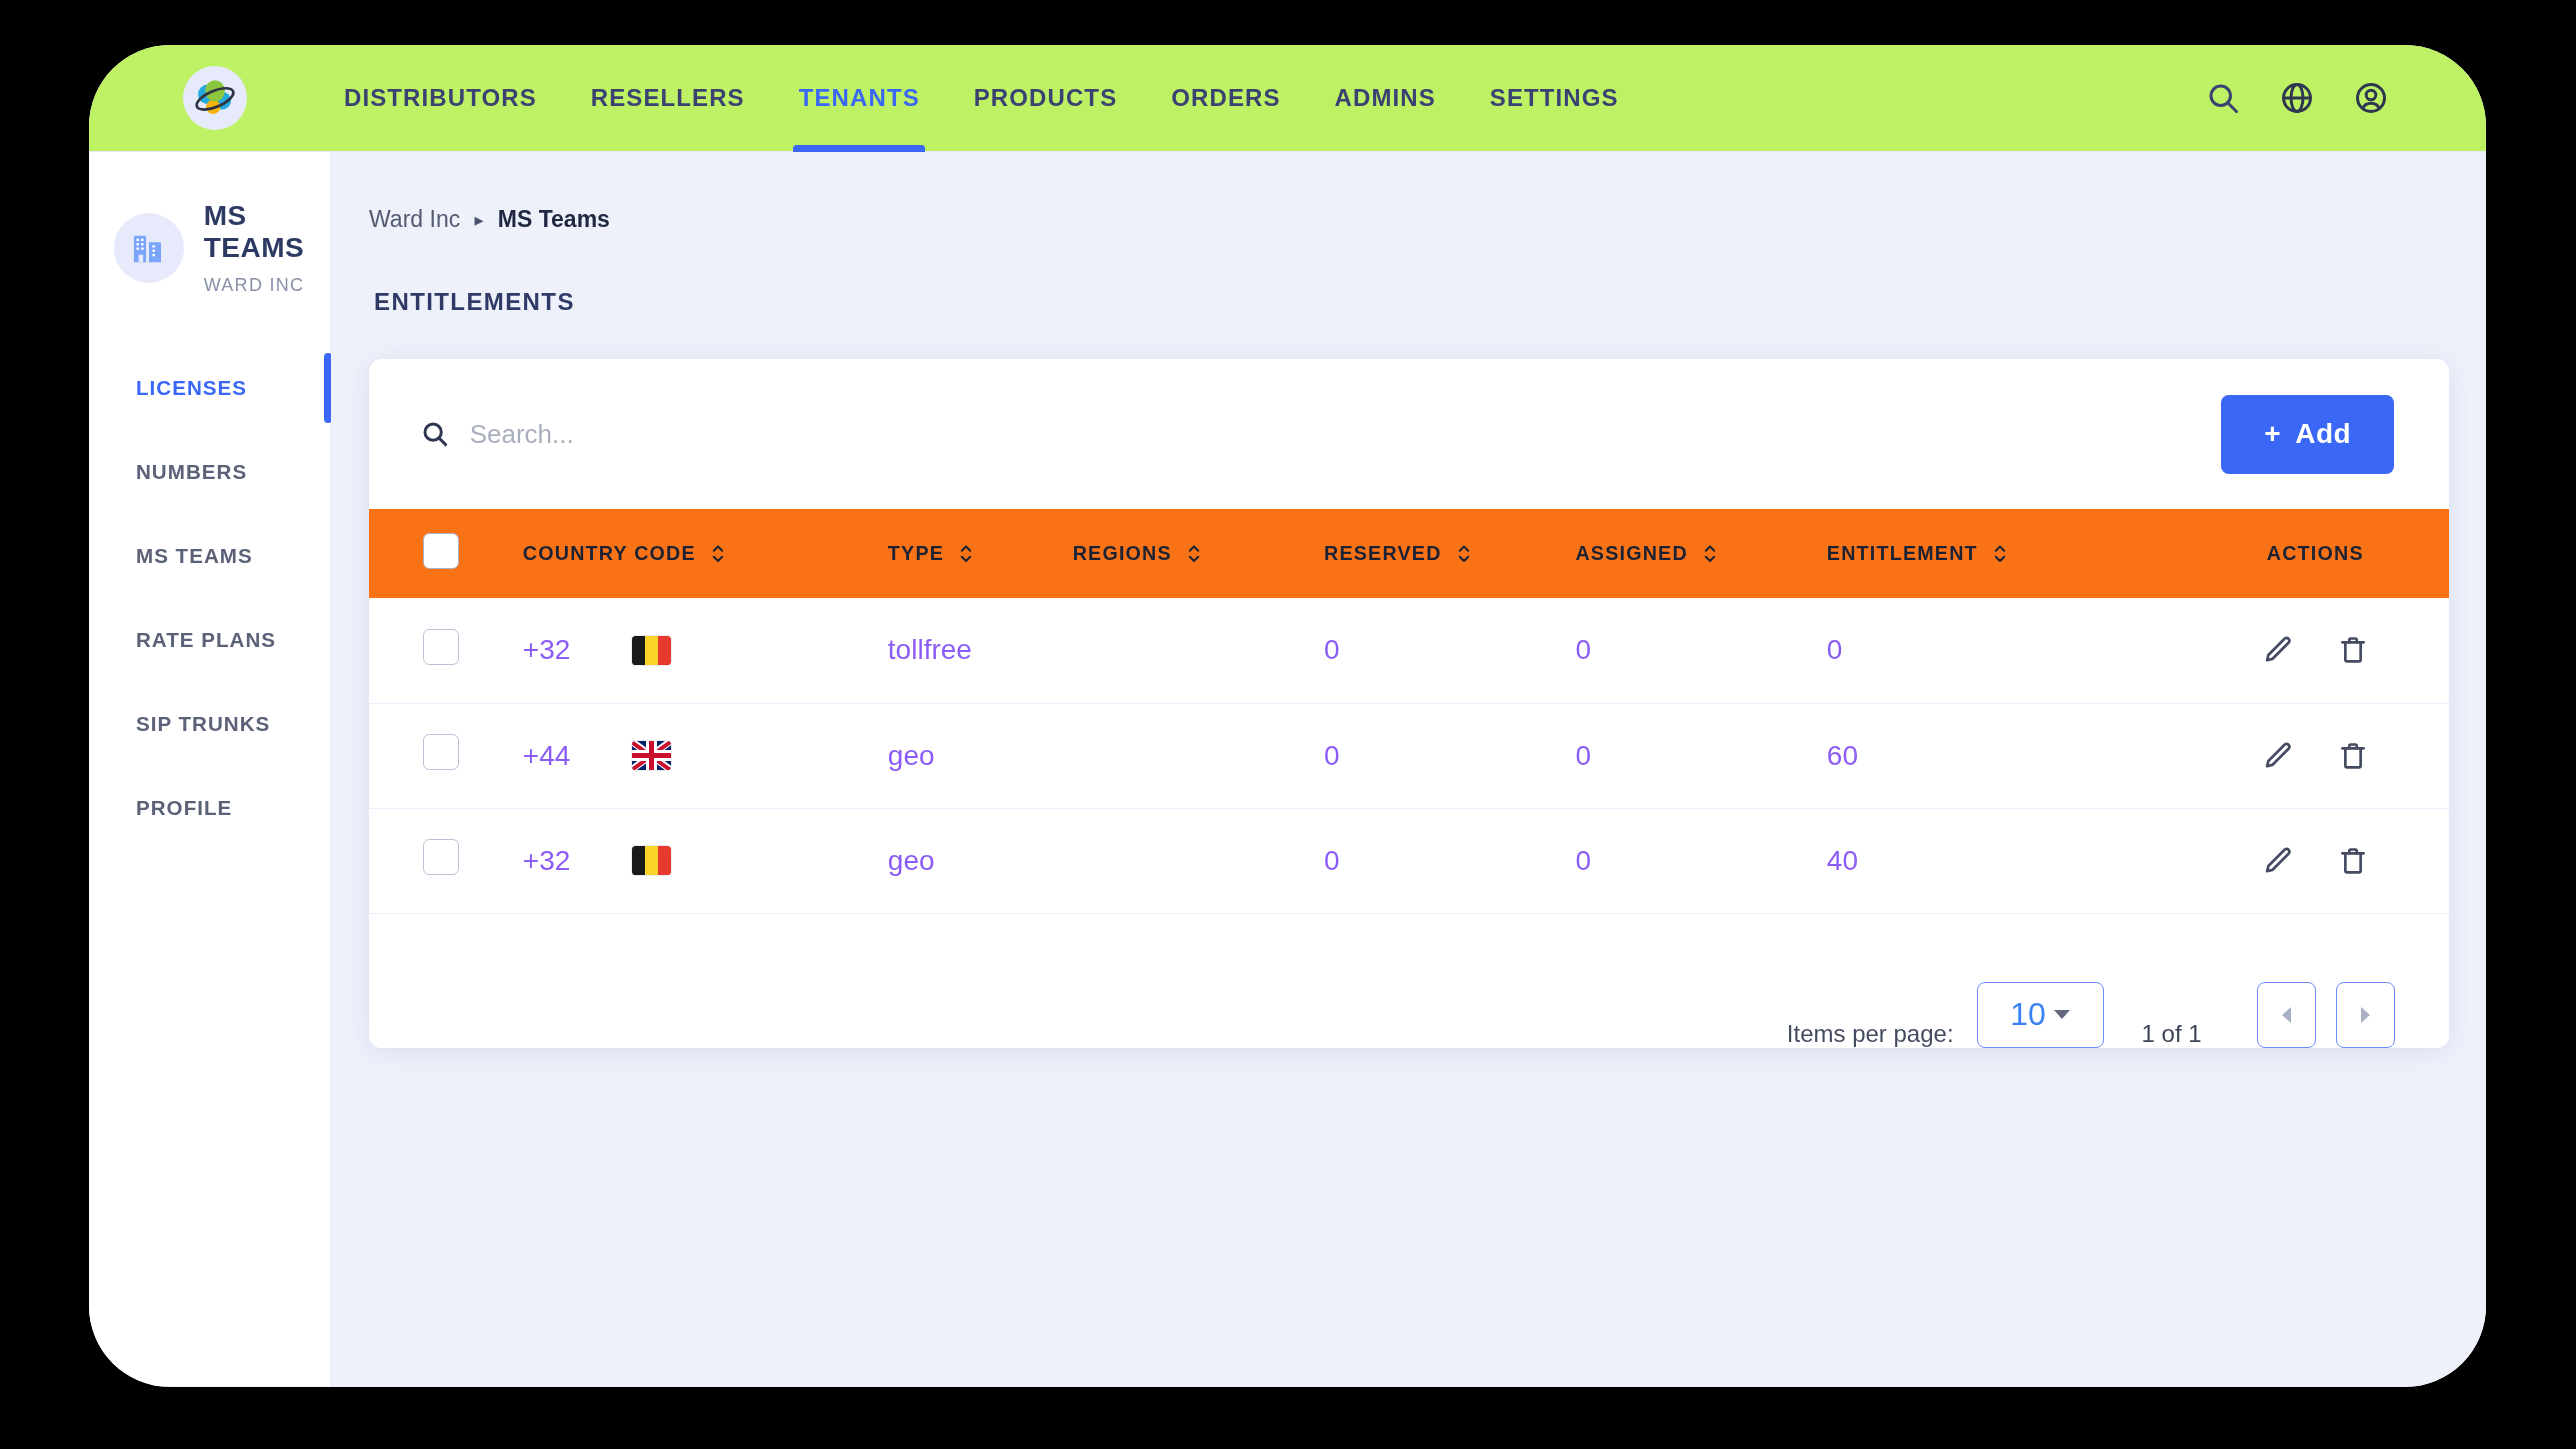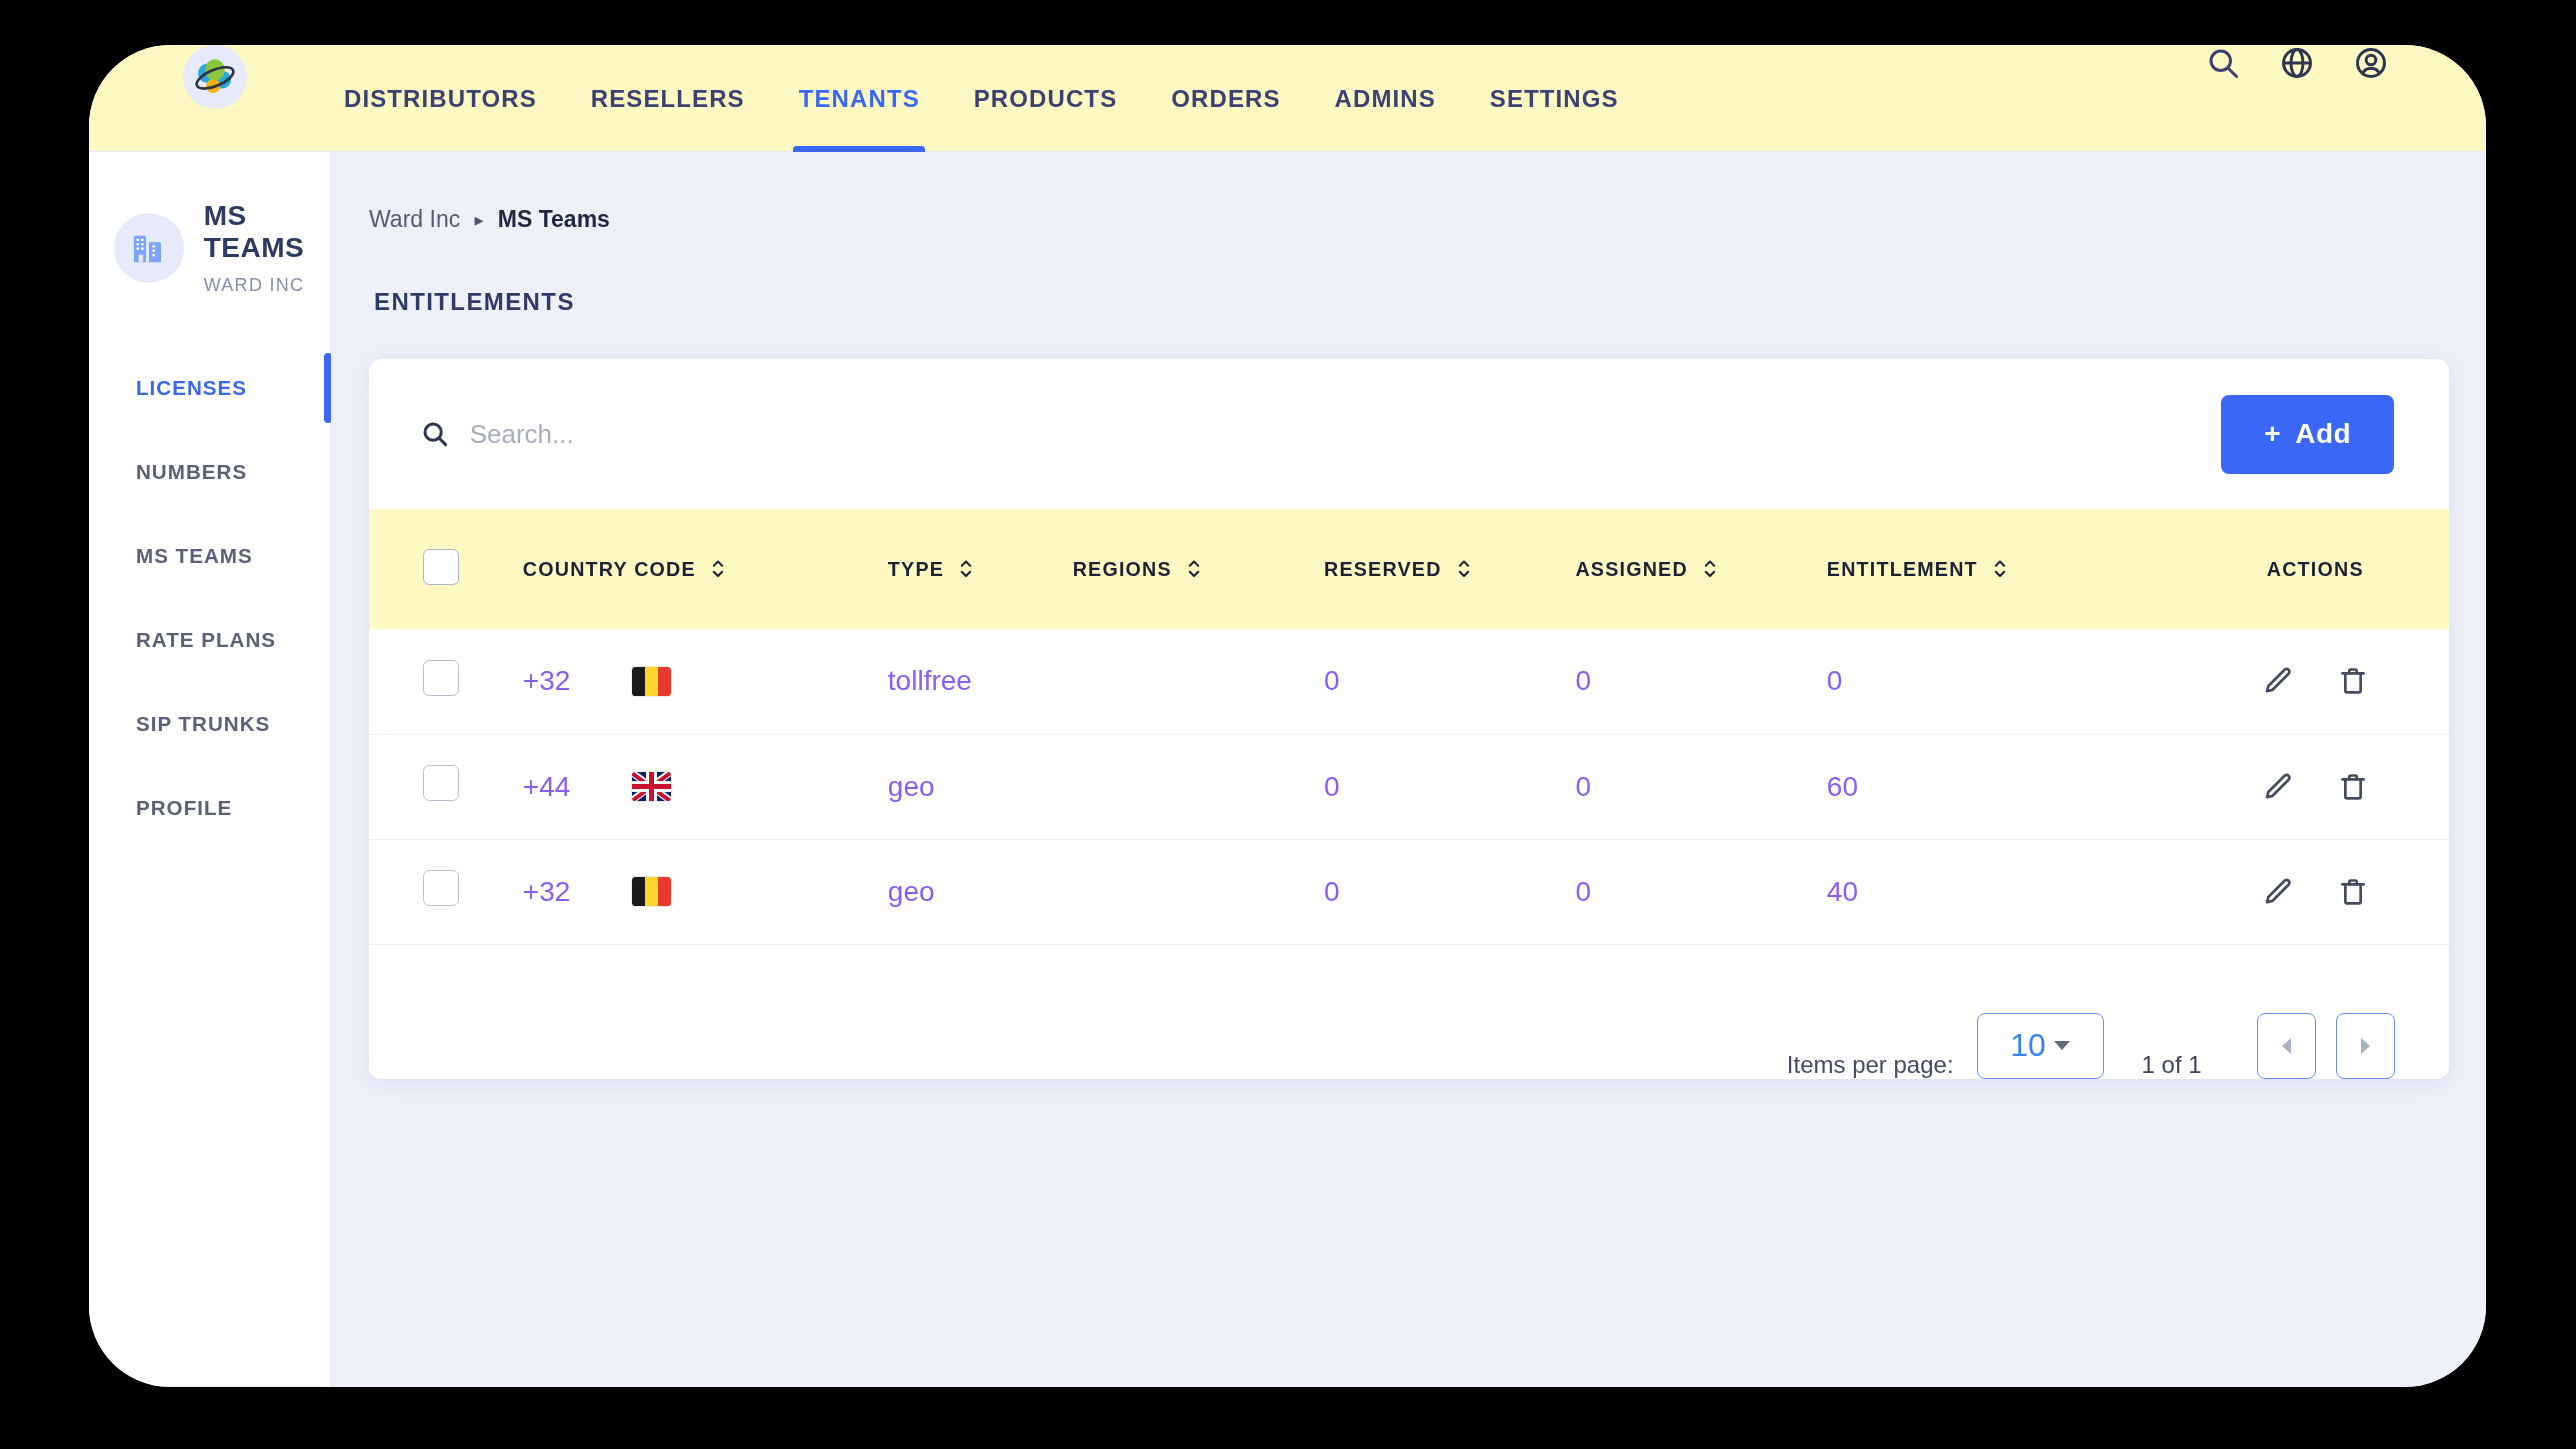--- a/index.html
+++ b/index.html
@@ -23,23 +23,23 @@
     border-radius: 81px;
     overflow: hidden;
   }
 
   
   .topnav {
     position: absolute;
     left: 0; top: 0;
     width: 2397px;
     height: 107px;
-    background: #fef9c3;
-    display: flex;
-    align-items: flex-start;
+    background: #bef264;
+    display: flex;
+    align-items: center;
     border-bottom: 1.8px solid #e8ebf7;
   }
 
   .logo-badge {
     width: 64px; height: 64px;
     margin-left: 94px;
     border-radius: 50%;
     background: #e6eafb;
     position: relative;
     flex: 0 0 auto;
@@ -247,21 +247,21 @@
     font-family: "Liberation Sans", sans-serif;
     letter-spacing: 0.4px;
     cursor: pointer;
     display: flex;
     align-items: center;
     gap: 14.3px;
   }
 
   table { width: 100%; border-collapse: collapse; }
 
-  thead tr { background: #fef9c3; height: 120px; }
+  thead tr { background: #f97316; height: 89px; }
   th {
     font-size: 19.7px;
     font-weight: 700;
     letter-spacing: 1.2px;
     color: #1c2233;
     text-align: left;
     white-space: nowrap;
   }
   .th-inner { display: flex; align-items: center; gap: 14.3px; cursor: pointer; }
 

